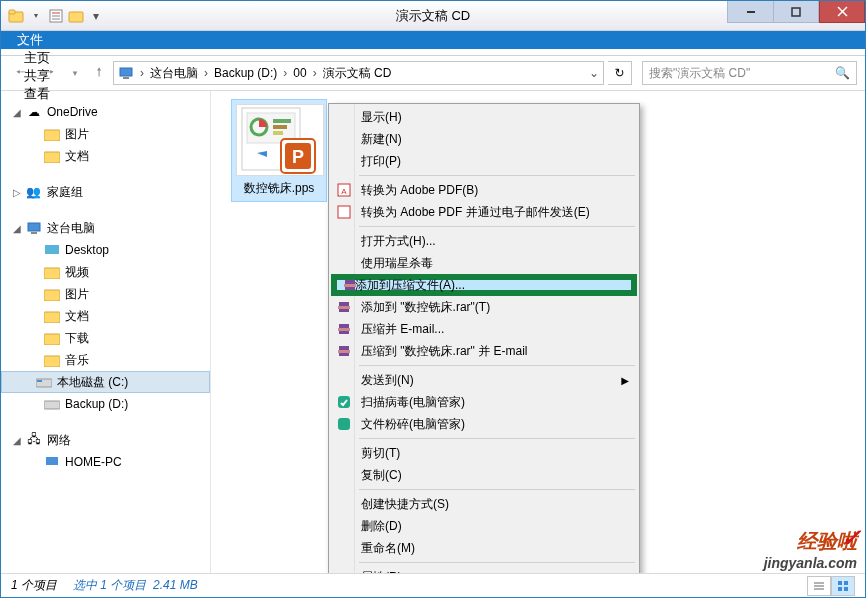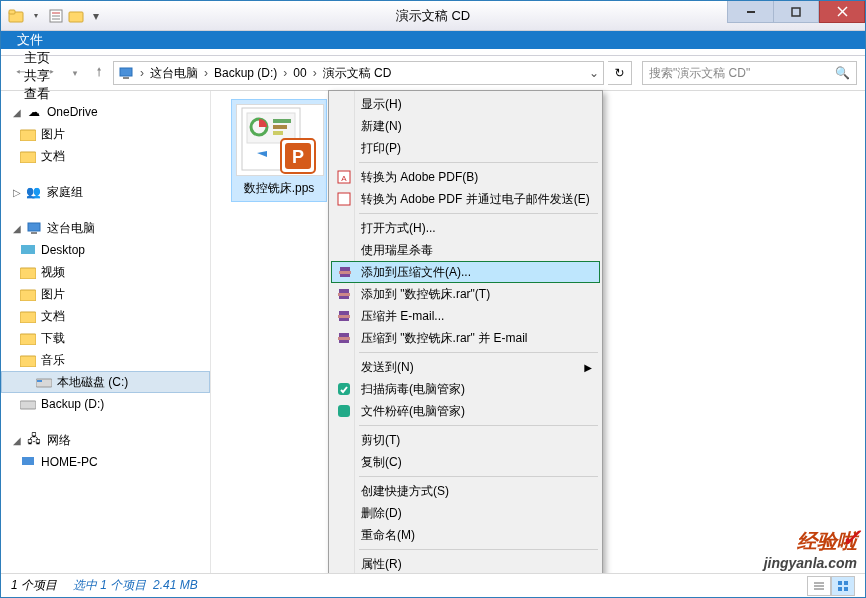--- a/index.html
+++ b/index.html
@@ -24,31 +24,31 @@
 .breadcrumb .sep { color: #555; padding: 0 2px; }
 .breadcrumb .seg { padding: 0 4px; }
 .breadcrumb .tail { margin-left: auto; padding: 0 4px; color: #555; }
 .refresh { width: 24px; height: 24px; border: 1px solid #c5c5c5; border-left: none; display: flex; align-items: center; justify-content: center; }
 .searchbox { width: 215px; height: 24px; border: 1px solid #c5c5c5; margin-left: 6px; display: flex; align-items: center; padding: 0 6px; color: #888; }
 .searchbox span.mag { margin-left: auto; }
 .mainarea { display: flex; height: 482px; }
 .tree { width: 210px; border-right: 1px solid #e5e5e5; overflow-y: auto; padding-top: 10px; }
 .tree .group { margin-bottom: 14px; }
 .tree .node { height: 22px; display: flex; align-items: center; padding-left: 12px; }
-.tree .node.child { padding-left: 18px; }
+.tree .node.child { padding-left: 42px; }
 .tree .node.sel { background: #d8e6f2; border: 1px solid #a8c8e4; padding-left: 33px; }
 .tree .tw { width: 12px; color: #666; font-size: 10px; }
 .tree .ic { width: 18px; height: 16px; display: flex; align-items: center; justify-content: center; margin-right: 4px; }
 .content { flex: 1; position: relative; background: #fff; padding: 8px; }
 .fileitem { width: 96px; text-align: center; padding: 4px; background: #cce8ff; border: 1px solid #99d1ff; }
 .fileitem .thumb { width: 88px; height: 72px; margin: 0 auto 4px; position: relative; background: #fff; border: 1px solid #dadada; }
 .fileitem .label { font-size: 12px; word-break: break-all; }
-.ctxmenu { position: absolute; left: 327px; top: 89px; width: 275px; background: #f0f0f0; border: 1px solid #a0a0a0; box-shadow: 3px 3px 6px rgba(0,0,0,0.3); padding: 2px; }
+.ctxmenu { position: absolute; left: 327px; top: 102px; width: 312px; background: #f0f0f0; border: 1px solid #a0a0a0; box-shadow: 3px 3px 6px rgba(0,0,0,0.3); padding: 2px; }
 .ctxmenu .row { height: 22px; display: flex; align-items: center; padding-left: 30px; position: relative; }
-.ctxmenu .row.highlight { background: #bee6fd; border: 1px solid #15803d; padding-left: 29px; }
+.ctxmenu .row.highlight { background: #bee6fd; border: 6px solid #15803d; padding-left: 18px; }
 .ctxmenu .row .rowicon { position: absolute; left: 4px; width: 18px; height: 18px; display: flex; align-items: center; justify-content: center; }
 .ctxmenu .row .arrow { margin-left: auto; margin-right: 8px; font-size: 10px; }
 .ctxmenu .sep { height: 1px; background: #d0d0d0; margin: 3px 2px 3px 28px; }
 .ctxmenu .iconstrip { position: absolute; left: 0; top: 0; bottom: 0; width: 26px; background: #f0f0f0; border-right: 1px solid #e0e0e0; }
 .status { position: absolute; bottom: 0; left: 0; right: 0; height: 24px; border-top: 1px solid #dadada; display: flex; align-items: center; padding: 0 10px; background: #fff; font-size: 12px; }
 .status .sseg { margin-right: 16px; font-style: italic; }
 .status .viewbtns { margin-left: auto; display: flex; }
 .status .viewbtns div { width: 24px; height: 20px; border: 1px solid #c5c5c5; display: flex; align-items: center; justify-content: center; }
 .watermark { position: absolute; right: 8px; bottom: 26px; font-family: Arial; font-weight: bold; font-style: italic; text-align: right; }
 .watermark .l1 { font-size: 20px; color: #c2410c; text-shadow: 1px 1px 0 #fff; }

